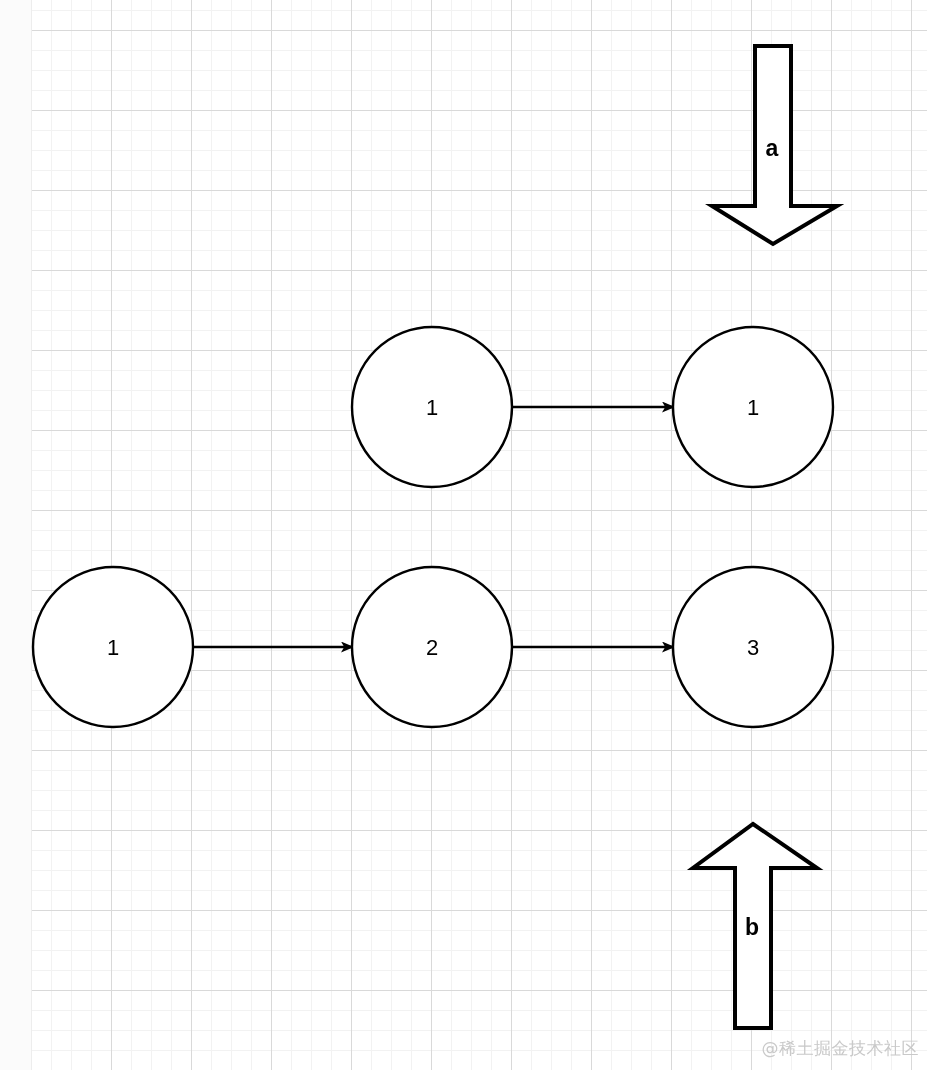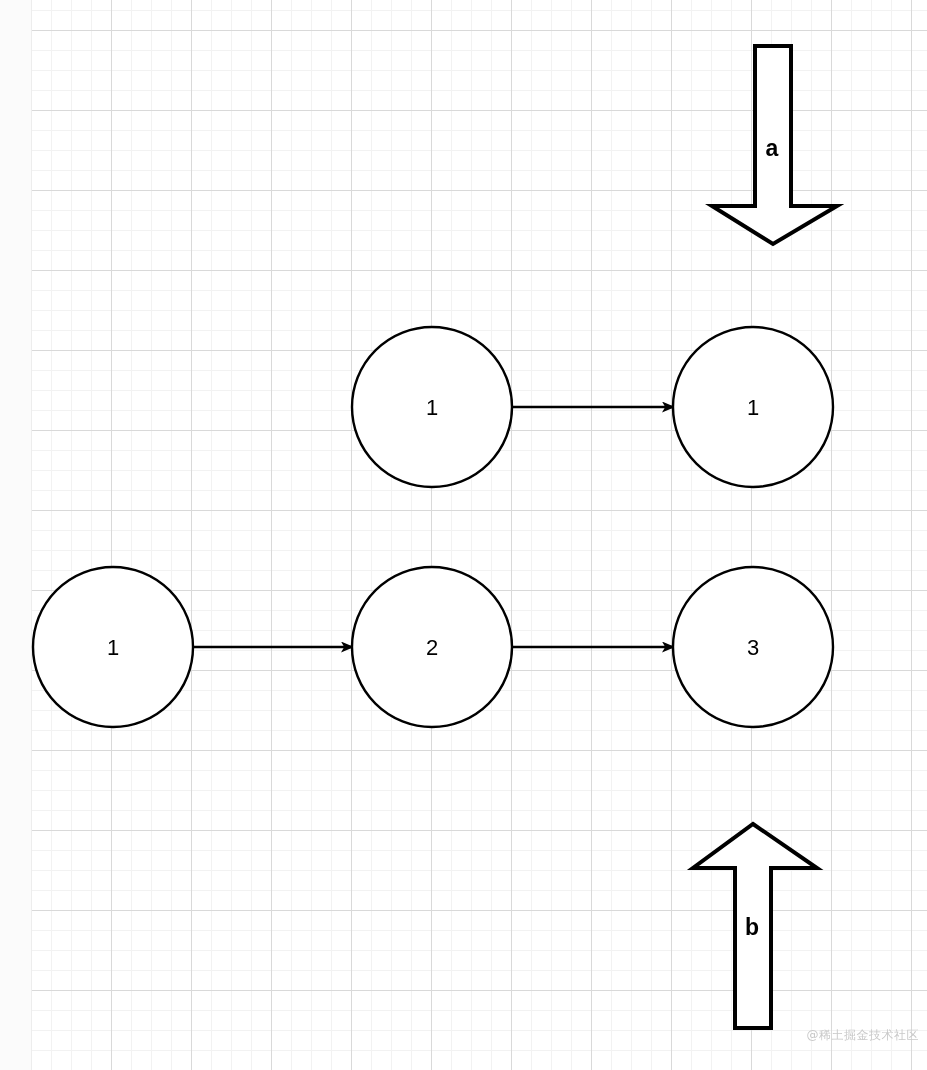--- a/index.html
+++ b/index.html
@@ -54,22 +54,22 @@
   #diagram-layer {
     position: absolute;
     left: 0;
     top: 0;
     width: 927px;
     height: 1070px;
   }
   .watermark {
     position: absolute;
     right: 8px;
-    bottom: 26px;
-    font-size: 12px;
+    bottom: 10px;
+    font-size: 17px;
     color: #c9c9c9;
     letter-spacing: 0.5px;
     font-family: "DejaVu Sans", sans-serif;
     white-space: nowrap;
     user-select: none;
   }
   .node-label {
     font-family: "Liberation Sans", sans-serif;
     font-size: 22px;
     fill: #000000;

